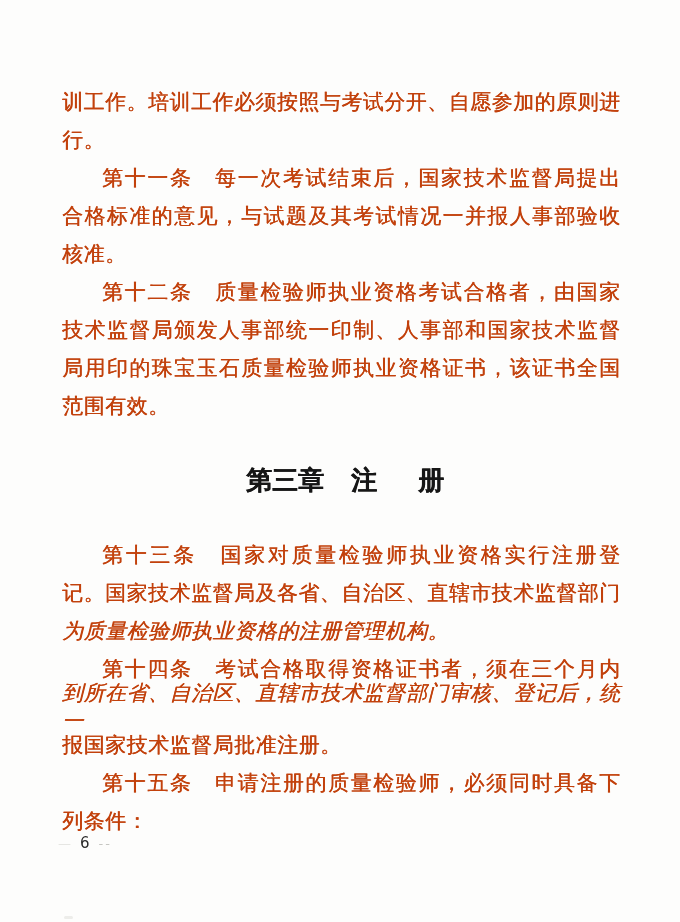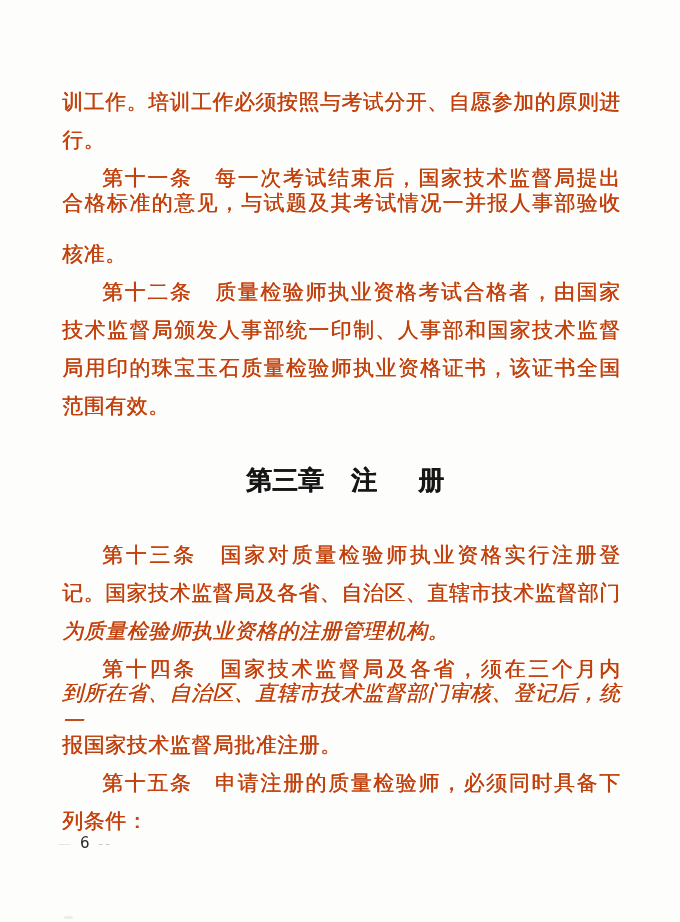--- a/index.html
+++ b/index.html
@@ -79,31 +79,31 @@
   }
 </style>
 </head>
 <body>
 
 <div id="document-page">
   <div>
       <div class="line justify" style="top: 88px;">训工作。培训工作必须按照与考试分开、自愿参加的原则进</div>
       <div class="line" style="top: 126px;">行。</div>
       <div class="line justify indent" style="top: 164px;">第十一条　每一次考试结束后，国家技术监督局提出</div>
-      <div class="line justify" style="top: 189px;">合格标准的意见，与试题及其考试情况一并报人事部验收</div>
+      <div class="line justify" style="top: 202px;">合格标准的意见，与试题及其考试情况一并报人事部验收</div>
       <div class="line" style="top: 240px;">核准。</div>
       <div class="line justify indent" style="top: 278px;">第十二条　质量检验师执业资格考试合格者，由国家</div>
       <div class="line justify" style="top: 316px;">技术监督局颁发人事部统一印制、人事部和国家技术监督</div>
       <div class="line justify" style="top: 354px;">局用印的珠宝玉石质量检验师执业资格证书，该证书全国</div>
       <div class="line" style="top: 392px;">范围有效。</div>
       <div class="heading" style="top: 463px;"><span class="hp hp0">第三章</span><span class="hp hp1">注</span><span class="hp hp2">册</span></div>
       <div class="line justify indent" style="top: 541px;">第十三条　国家对质量检验师执业资格实行注册登</div>
       <div class="line justify" style="top: 579px;">记。国家技术监督局及各省、自治区、直辖市技术监督部门</div>
       <div class="line" style="top: 617px; font-style: italic;">为质量检验师执业资格的注册管理机构。</div>
-      <div class="line justify indent" style="top: 655px;">第十四条　国家技术监督局及各省，须在三个月内</div>
+      <div class="line justify indent" style="top: 655px;">第十四条　考试合格取得资格证书者，须在三个月内</div>
       <div class="line justify" style="top: 679px; font-style: italic;">到所在省、自治区、直辖市技术监督部门审核、登记后，统一</div>
       <div class="line" style="top: 731px;">报国家技术监督局批准注册。</div>
       <div class="line justify indent" style="top: 769px;">第十五条　申请注册的质量检验师，必须同时具备下</div>
       <div class="line" style="top: 807px;">列条件：</div>
     </div>
 
   <div class="pagenum">
     <span class="pn-dash pn-left">—</span>
     <span class="pn-val">6</span>
     <span class="pn-dash pn-right">--</span>

